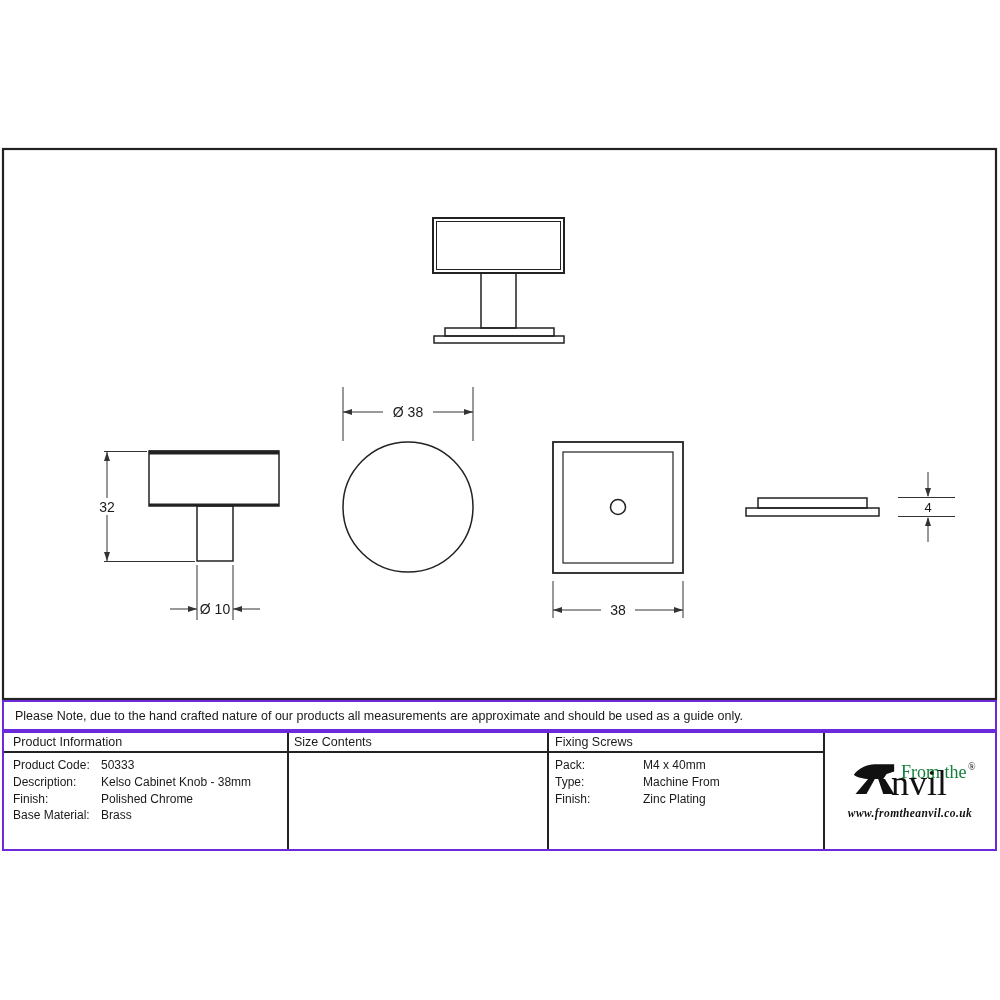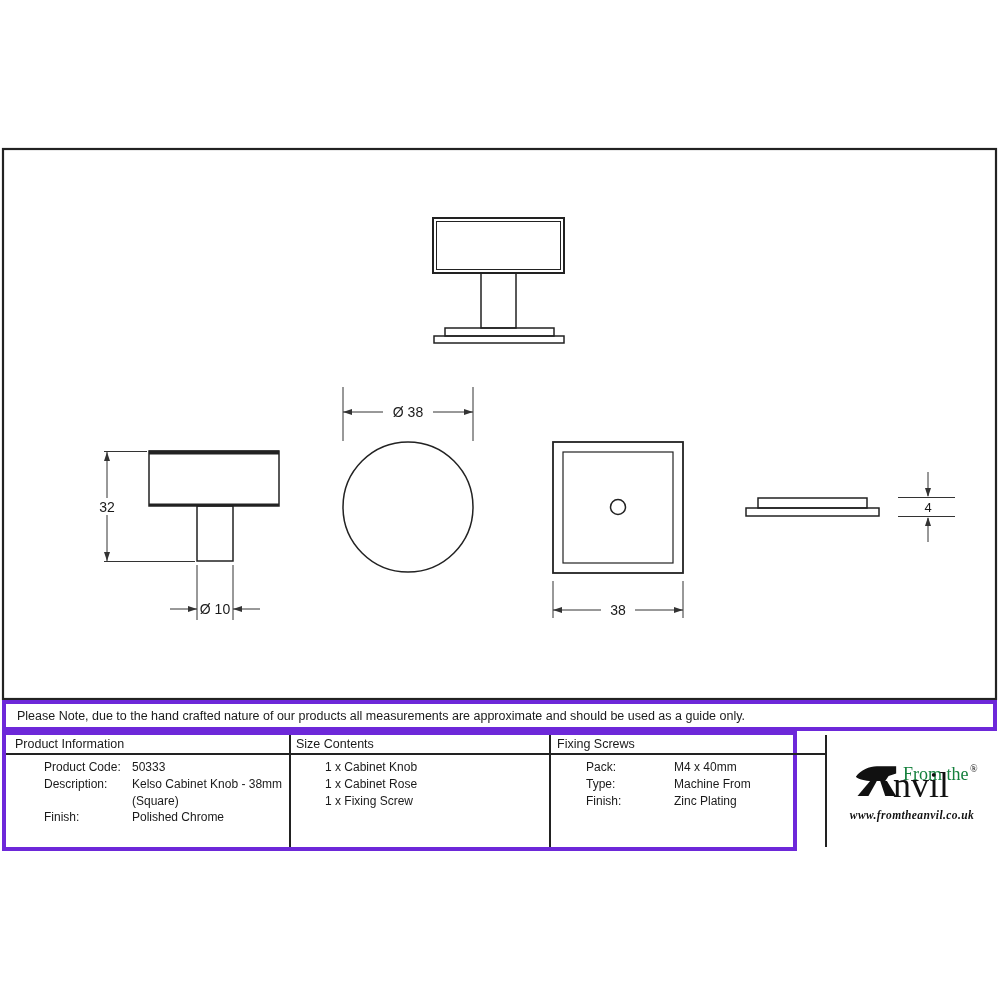--- a/index.html
+++ b/index.html
@@ -1,28 +1,28 @@
 <!DOCTYPE html>
 <html><head>
 <meta charset="utf-8">
 <style>
   html,body{margin:0;padding:0;background:#ffffff;width:1000px;height:1000px;
     font-family:"Liberation Sans",sans-serif;color:#1a1a1a;}
   .sheet{position:relative;width:1000px;height:1000px;background:#fff;overflow:hidden;}
   svg{position:absolute;left:0;top:0;}
-  .box{position:absolute;box-sizing:border-box;border:4px solid #6d28d9;background:#fff;}
+  .box{position:absolute;box-sizing:border-box;border:2px solid #6d28d9;background:#fff;}
   
   .note{left:2px;top:700px;width:995px;height:31px;display:flex;align-items:center;
     padding-left:11px;font-size:12.5px;}
   
-  .spec-table{left:2px;top:731px;width:795px;height:120px;}
+  .spec-table{left:2px;top:731px;width:995px;height:120px;}
   .vsep{position:absolute;top:0;width:2px;height:100%;background:#222;}
   .hdr-underline{position:absolute;left:0;top:17.5px;width:819px;height:2.5px;background:#222;}
   .hdr{position:absolute;top:2px;font-size:12.5px;}
-  .rows{position:absolute;top:24px;font-size:12px;line-height:16.8px;margin-left:29px;}
+  .rows{position:absolute;top:24px;font-size:12px;line-height:16.8px;}
   .kv{display:flex;}
   .kv .k{width:88px;flex:none;}
   
   .logo-cell{position:absolute;left:821px;top:0;width:170px;height:116px;}
   .logo-fromthe{position:absolute;left:76px;top:29px;font-family:"Liberation Serif",serif;
     font-size:18px;color:#15803d;}
   .logo-brand{position:absolute;left:66px;top:33px;font-family:"Liberation Serif",serif;
     font-size:36px;line-height:34px;color:#111;}
   .logo-reg{position:absolute;left:143px;top:28px;font-family:"Liberation Serif",serif;
     font-size:10px;color:#111;}
@@ -131,34 +131,29 @@
     <div class="rows" style="left:9px;width:270px">
       <div class="kv">
         <span class="k">Product Code:</span>
         <span class="v">50333</span>
       </div>
       <div class="kv">
         <span class="k">Description:</span>
         <span class="v">Kelso Cabinet Knob - 38mm</span>
       </div>
       <div class="kv">
-        <span class="k"></span>
-        <span class="v">(Square)</span>
-      </div>
-      <div class="kv">
         <span class="k">Finish:</span>
         <span class="v">Polished Chrome</span>
       </div>
+      <div class="kv">
+        <span class="k">Base Material:</span>
+        <span class="v">Brass</span>
+      </div>
     </div>
 
-    <div class="rows" style="left:290px;width:240px">
-      <div>1 x Cabinet Knob</div>
-      <div>1 x Cabinet Rose</div>
-      <div>1 x Fixing Screw</div>
-    </div>
 
     <div class="rows" style="left:551px;width:255px">
       <div class="kv">
         <span class="k">Pack:</span>
         <span class="v">M4 x 40mm</span>
       </div>
       <div class="kv">
         <span class="k">Type:</span>
         <span class="v">Machine From</span>
       </div>

